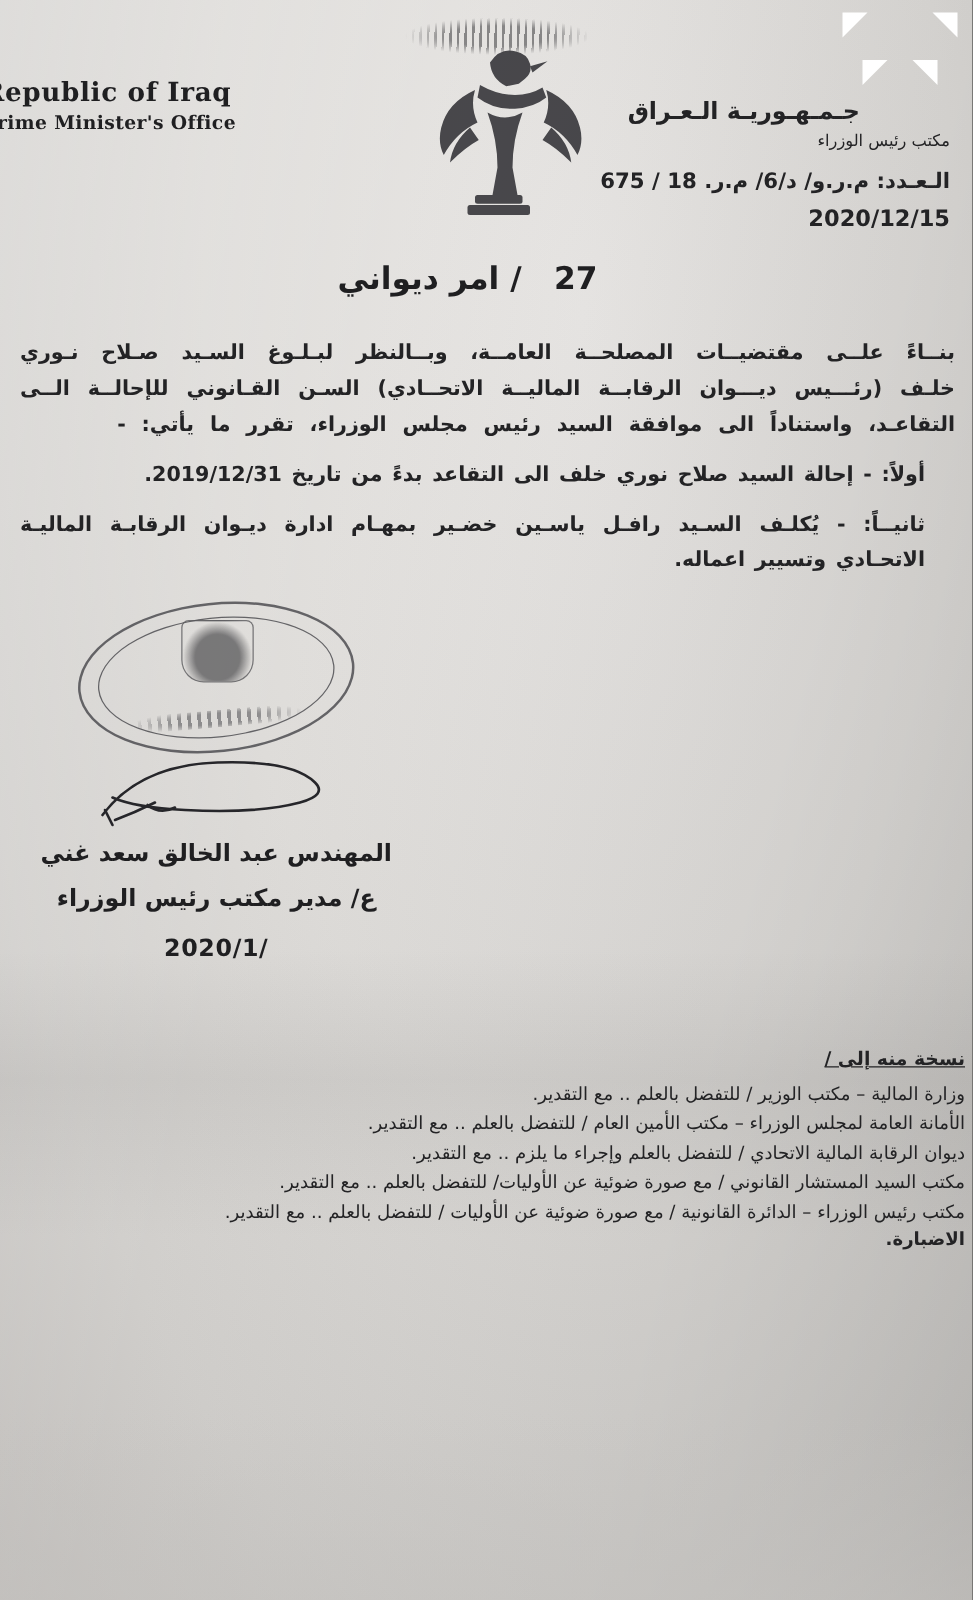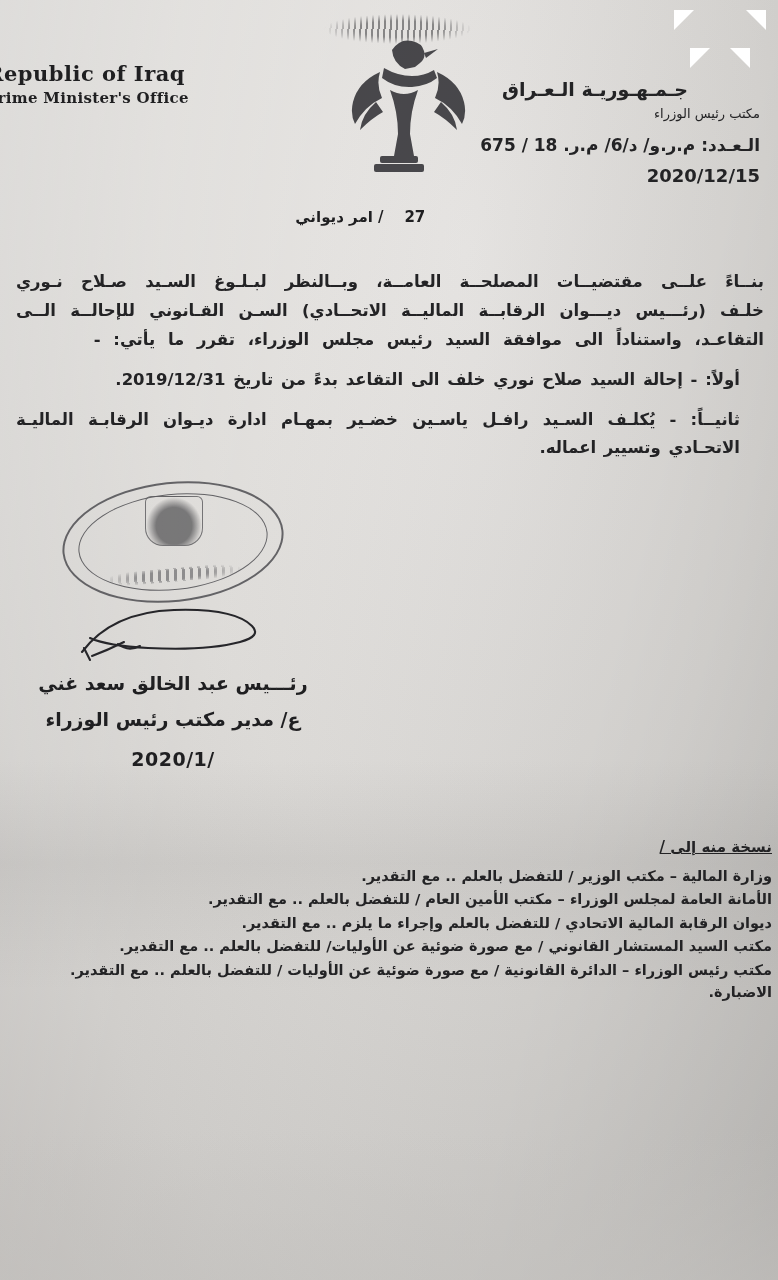--- a/index.html
+++ b/index.html
@@ -136,23 +136,23 @@
     margin-top: 10px;
     direction: ltr;
     text-align: right;
   }
 
   .order-line {
     position: absolute;
     right: 300px;
     top: 208px;
     width: 220px;
-    text-align: center;
-    direction: rtl;
-    font-size: 15px;
+    text-align: right;
+    direction: rtl;
+    font-size: 25px;
     font-weight: bold;
     color: #1f1f21;
   }
   .order-line .num {
     display: inline-block;
     min-width: 52px;
   }
 
   
   .body {
@@ -277,21 +277,21 @@
     text-decoration: underline;
   }
   .cc ul {
     list-style: none;
     margin: 0;
     padding: 0;
   }
   .cc li {
     font-size: 14.5px;
     line-height: 1.62;
-    font-weight: bold;
+    font-weight: normal;
     letter-spacing: 0.2px;
     white-space: nowrap;
   }
   .cc .cc-end {
     font-size: 14.5px;
     font-weight: bold;
     margin-top: 2px;
   }
   .fade-bottom {
     position: absolute;
@@ -373,21 +373,21 @@
         <g fill="none" stroke="#26262a" stroke-width="2.1" stroke-linecap="round">
           <path d="M8 66 q30 -40 92 -42 q60 -2 78 16 q10 10 -12 16 q-34 9 -92 6 q-40 -2 -58 -10"></path>
           <path d="M18 70 q16 -6 32 -14"></path>
           <path d="M44 58 q10 8 22 2"></path>
           <path d="M10 62 l6 12"></path>
         </g>
       </svg>
     </div>
 
     <div class="signoff">
-      <div class="n1">رئـــيس عبد الخالق سعد غني</div>
+      <div class="n1">المهندس عبد الخالق سعد غني</div>
       <div class="n2">ع/ مدير مكتب رئيس الوزراء</div>
       <div class="n3">2020/1/</div>
     </div>
 
     <div class="cc">
       <div class="cc-title">نسخة منه إلى /</div>
       <ul>
         <li>وزارة المالية – مكتب الوزير / للتفضل بالعلم .. مع التقدير.</li>
         <li>الأمانة العامة لمجلس الوزراء – مكتب الأمين العام / للتفضل بالعلم .. مع التقدير.</li>
         <li>ديوان الرقابة المالية الاتحادي / للتفضل بالعلم وإجراء ما يلزم .. مع التقدير.</li>

